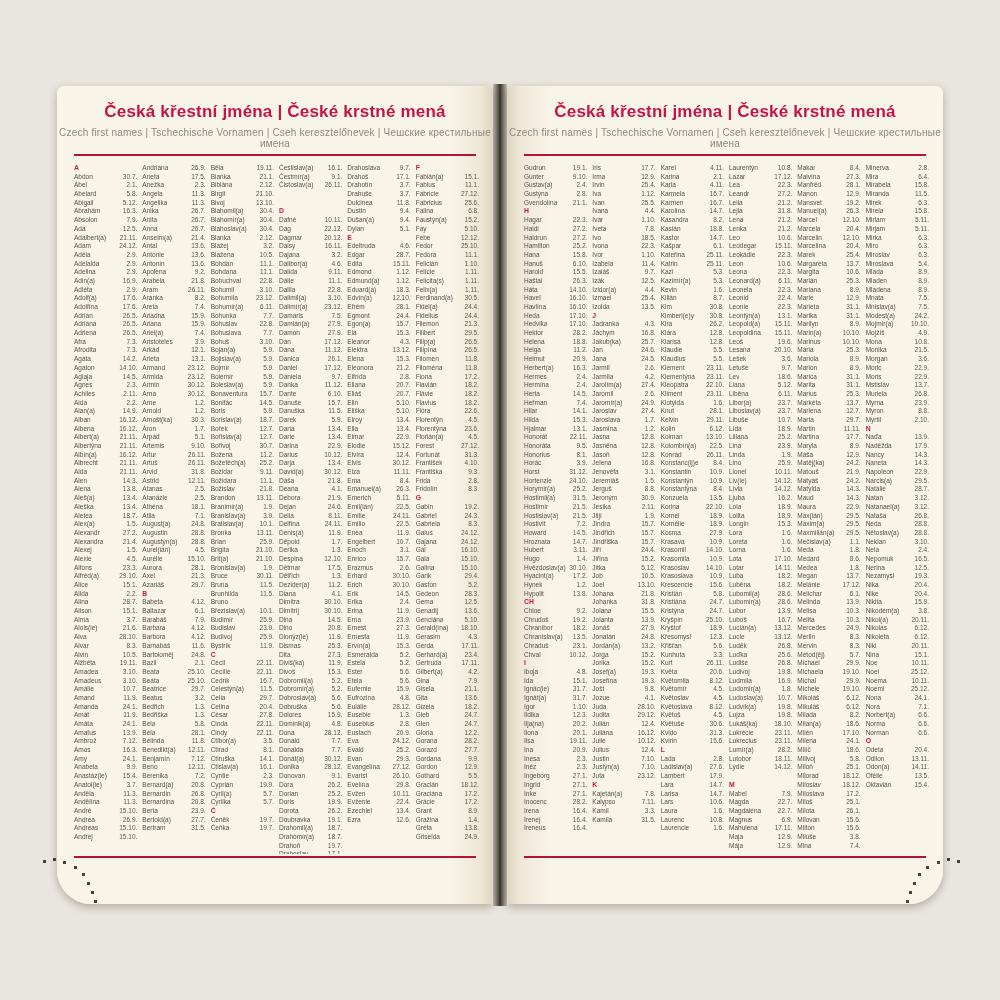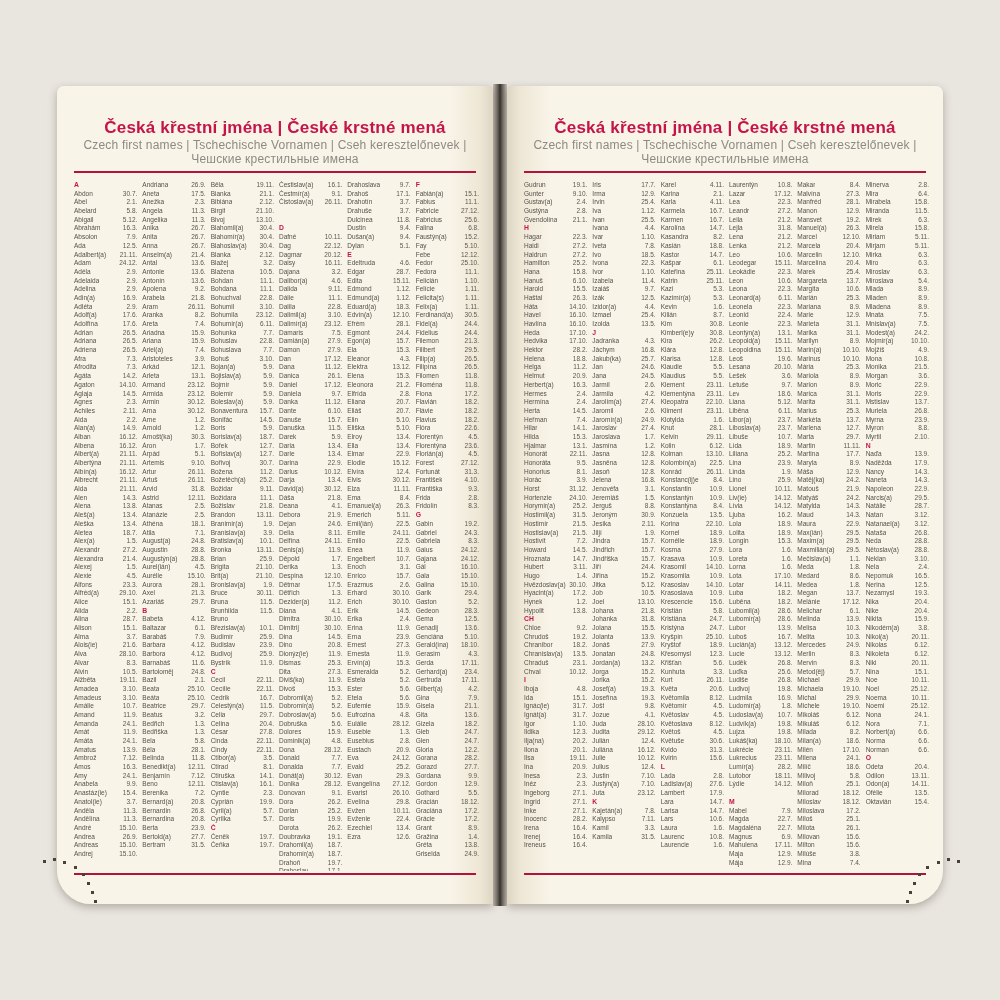--- a/index.html
+++ b/index.html
@@ -2,23 +2,23 @@
 <html><head>
 <meta charset="utf-8">
 <style>
   html,body{margin:0;padding:0;}
   body{width:1000px;height:1000px;background:#e9e5df;font-family:"Liberation Sans",sans-serif;position:relative;overflow:hidden;}
   .canvas{position:absolute;inset:0;}
   .page{position:absolute;top:86px;height:818px;width:436px;background:#f9f4e8;box-shadow:0 3px 8px rgba(70,60,45,.35);}
   .page-left{left:57px;border-radius:7px 3px 3px 34px;background:linear-gradient(90deg,#f9f4e8 0%,#f9f4e8 90%,#eee7d6 97%,#ddd5c2 100%);}
   .page-right{left:507px;border-radius:3px 7px 34px 3px;background:linear-gradient(270deg,#f9f4e8 0%,#f9f4e8 90%,#eee7d6 97%,#ddd5c2 100%);}
   .gutter{position:absolute;left:493px;top:84px;width:14px;height:822px;background:linear-gradient(90deg,rgba(90,82,70,.25) 0%,rgba(62,56,48,.85) 40%,rgba(45,40,34,.95) 50%,rgba(62,56,48,.85) 60%,rgba(90,82,70,.25) 100%);}
-  .page-header{padding-top:32px;text-align:center;}
+  .page-header{padding-top:16px;text-align:center;}
   .page-title{margin:0;font-size:17px;font-weight:700;color:#c3154a;letter-spacing:.2px;}
-  .page-subtitle{font-size:12px;color:#8d8a85;letter-spacing:.2px;}
+  .page-subtitle{margin-top:5px;font-size:10px;color:#8d8a85;letter-spacing:.2px;}
   .rule{height:2px;background:#b3123e;margin:5px 17px 0 17px;}
   .rule-bottom{margin-top:2px;}
   .cols{display:grid;grid-template-columns:repeat(6,1fr);column-gap:5px;padding:8px 14px 0 17px;height:690px;overflow:hidden;}
   .col{overflow:hidden;}
   .entry{display:flex;justify-content:space-between;align-items:baseline;height:8.7px;line-height:8.7px;font-size:6.5px;color:#55514a;}
   .entry .n{white-space:nowrap;overflow:hidden;}
   .entry .d{white-space:nowrap;color:#5c584f;padding-left:2px;}
   .entry.sec .n{color:#c3154a;font-weight:700;font-size:6.8px;}
   .dot{position:absolute;width:3px;height:3px;background:#46423b;}
 </style>

